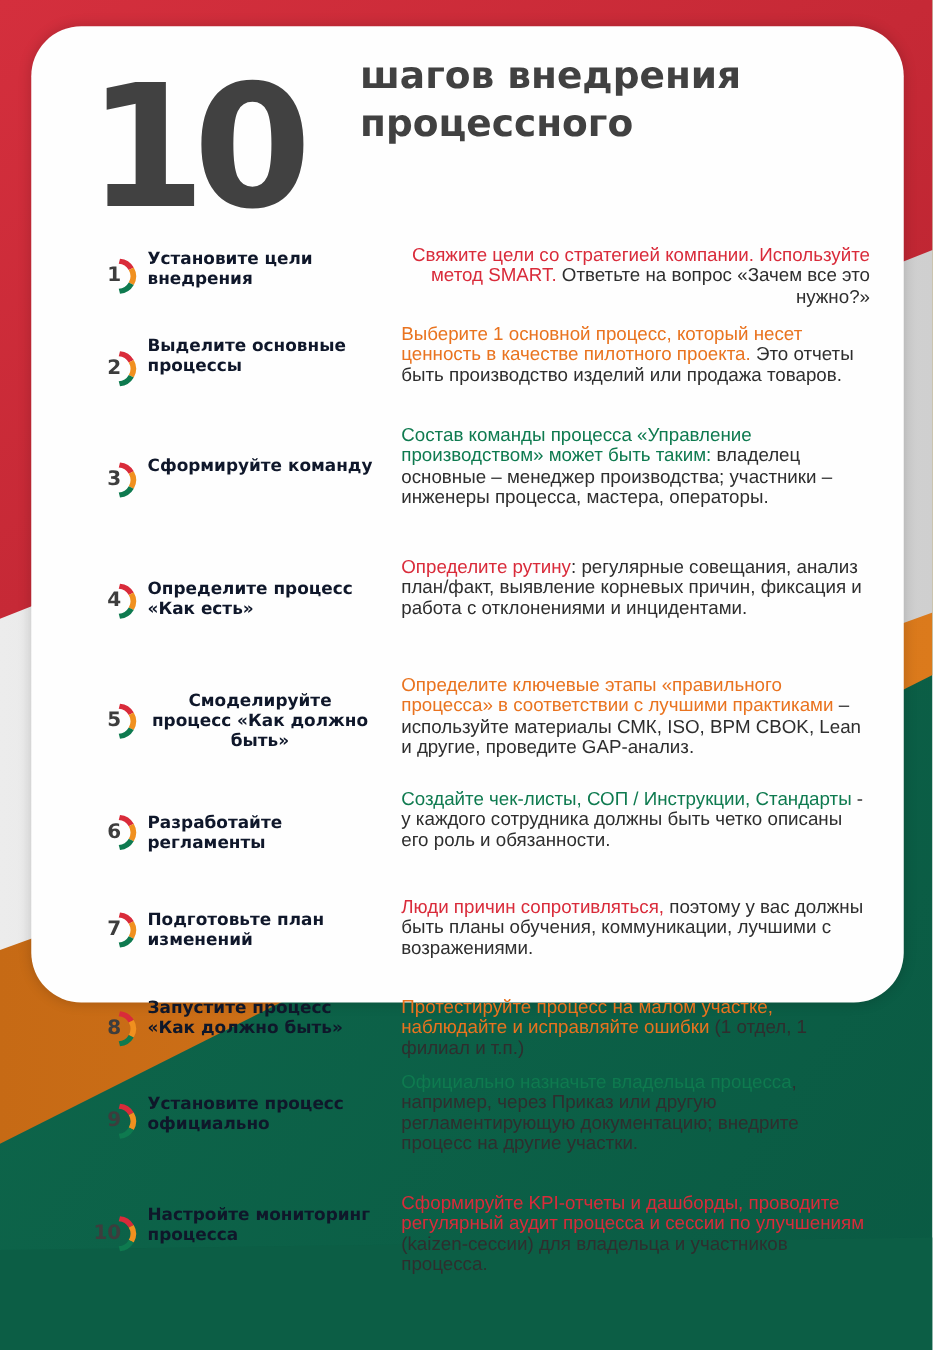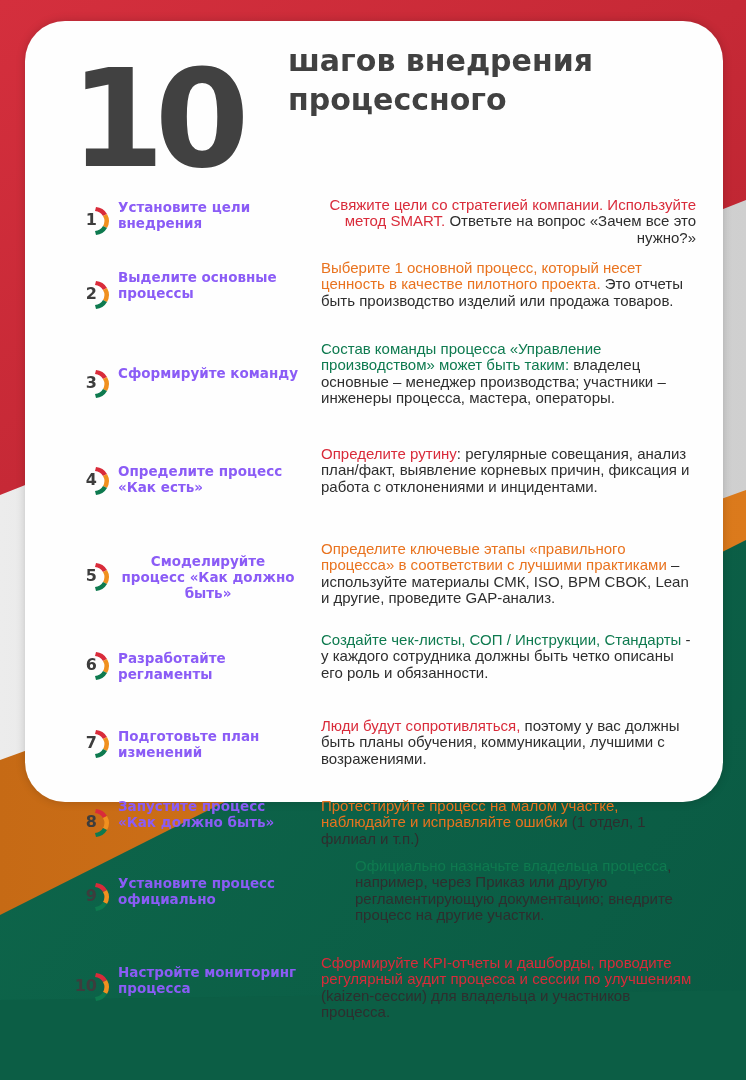--- a/index.html
+++ b/index.html
@@ -28,21 +28,21 @@
     position: absolute; left: 47px; width: 38px; height: 32px;
   }
   .badge .num {
     position: absolute; right: 13px; top: 5px;
     font-family: "DejaVu Sans", sans-serif; font-weight: bold; font-size: 16px; color: #3d3d3d;
   }
   .badge svg { position: absolute; right: 0; top: 0; }
   .step-title {
     position: absolute; left: 93px; width: 180px;
     font-family: "DejaVu Sans", sans-serif; font-weight: bold;
-    font-size: 13.5px; line-height: 16px; color: #8b5cf6;
+    font-size: 13.5px; line-height: 16px; color: #0f172a;
   }
   .step-desc {
     position: absolute; left: 296px; width: 375px;
     font-size: 15px; line-height: 16.4px; color: #2e2e2e;
   }
   .hl-red { color: #d92b3a; }
   .hl-orange { color: #e9731f; }
   .hl-green { color: #0e7a4f; }
 </style>
 </head>
@@ -157,21 +157,21 @@
       <div class="step" style="top: 697px;">
     <div class="badge" style="top: 10px;">
       <span class="num">7</span>
       <svg width="16" height="32" viewBox="0 0 16 32">
         <path d="M2,2 A14,14 0 0 1 13,9 L9,11 A10,10 0 0 0 1,6 Z" fill="#d92b3a"></path>
         <path d="M13,9 A14,14 0 0 1 13,23 L9,21 A10,10 0 0 0 9,11 Z" fill="#f0901f"></path>
         <path d="M13,23 A14,14 0 0 1 2,30 L1,26 A10,10 0 0 0 9,21 Z" fill="#0e7a4f"></path>
       </svg>
     </div>
     <div class="step-title" style="top: 10px;">Подготовьте план изменений</div>
-    <div class="step-desc" style="top: 0px;"><span class="hl hl-red">Люди будут сопротивляться,</span><span class="rest"> поэтому у вас должны быть планы обучения, коммуникации, лучшими с возражениями.</span></div>
+    <div class="step-desc" style="top: 0px;"><span class="hl hl-red">Люди причин сопротивляться,</span><span class="rest"> поэтому у вас должны быть планы обучения, коммуникации, лучшими с возражениями.</span></div>
   </div>
       <div class="step" style="top: 777px;">
     <div class="badge" style="top: 9px;">
       <span class="num">8</span>
       <svg width="16" height="32" viewBox="0 0 16 32">
         <path d="M2,2 A14,14 0 0 1 13,9 L9,11 A10,10 0 0 0 1,6 Z" fill="#d92b3a"></path>
         <path d="M13,9 A14,14 0 0 1 13,23 L9,21 A10,10 0 0 0 9,11 Z" fill="#f0901f"></path>
         <path d="M13,23 A14,14 0 0 1 2,30 L1,26 A10,10 0 0 0 9,21 Z" fill="#0e7a4f"></path>
       </svg>
     </div>
@@ -181,21 +181,21 @@
       <div class="step" style="top: 837px;">
     <div class="badge" style="top: 23px;">
       <span class="num">9</span>
       <svg width="16" height="32" viewBox="0 0 16 32">
         <path d="M2,2 A14,14 0 0 1 13,9 L9,11 A10,10 0 0 0 1,6 Z" fill="#d92b3a"></path>
         <path d="M13,9 A14,14 0 0 1 13,23 L9,21 A10,10 0 0 0 9,11 Z" fill="#f0901f"></path>
         <path d="M13,23 A14,14 0 0 1 2,30 L1,26 A10,10 0 0 0 9,21 Z" fill="#0e7a4f"></path>
       </svg>
     </div>
     <div class="step-title" style="top: 17px;">Установите процесс официально</div>
-    <div class="step-desc" style="top: 0px; margin-left: 34px;"><span class="hl hl-green">Официально назначьте владельца процесса</span><span class="rest">, например, через Приказ или другую регламентирующую документацию; внедрите процесс на другие участки.</span></div>
+    <div class="step-desc" style="top: 0px;"><span class="hl hl-green">Официально назначьте владельца процесса</span><span class="rest">, например, через Приказ или другую регламентирующую документацию; внедрите процесс на другие участки.</span></div>
   </div>
       <div class="step" style="top: 934px;">
     <div class="badge" style="top: 16px;">
       <span class="num">10</span>
       <svg width="16" height="32" viewBox="0 0 16 32">
         <path d="M2,2 A14,14 0 0 1 13,9 L9,11 A10,10 0 0 0 1,6 Z" fill="#d92b3a"></path>
         <path d="M13,9 A14,14 0 0 1 13,23 L9,21 A10,10 0 0 0 9,11 Z" fill="#f0901f"></path>
         <path d="M13,23 A14,14 0 0 1 2,30 L1,26 A10,10 0 0 0 9,21 Z" fill="#0e7a4f"></path>
       </svg>
     </div>

